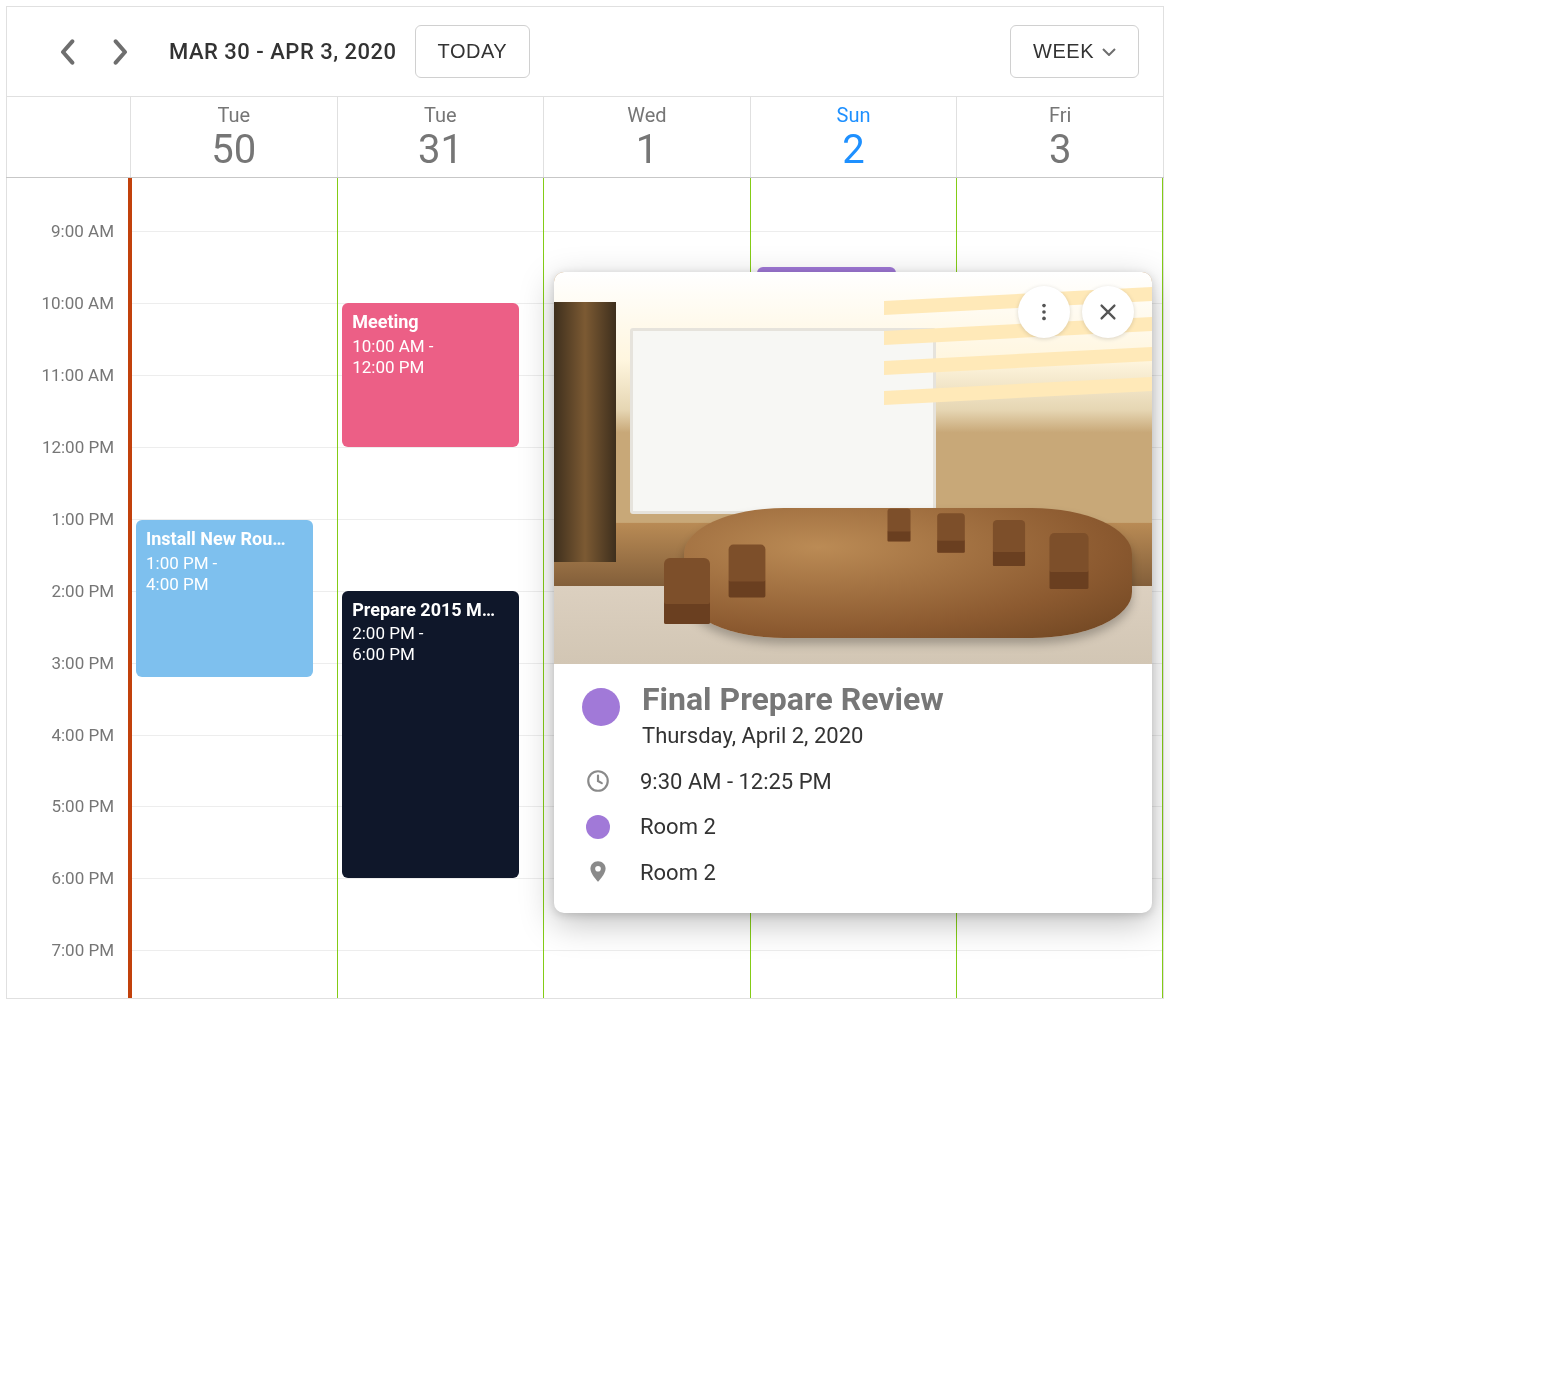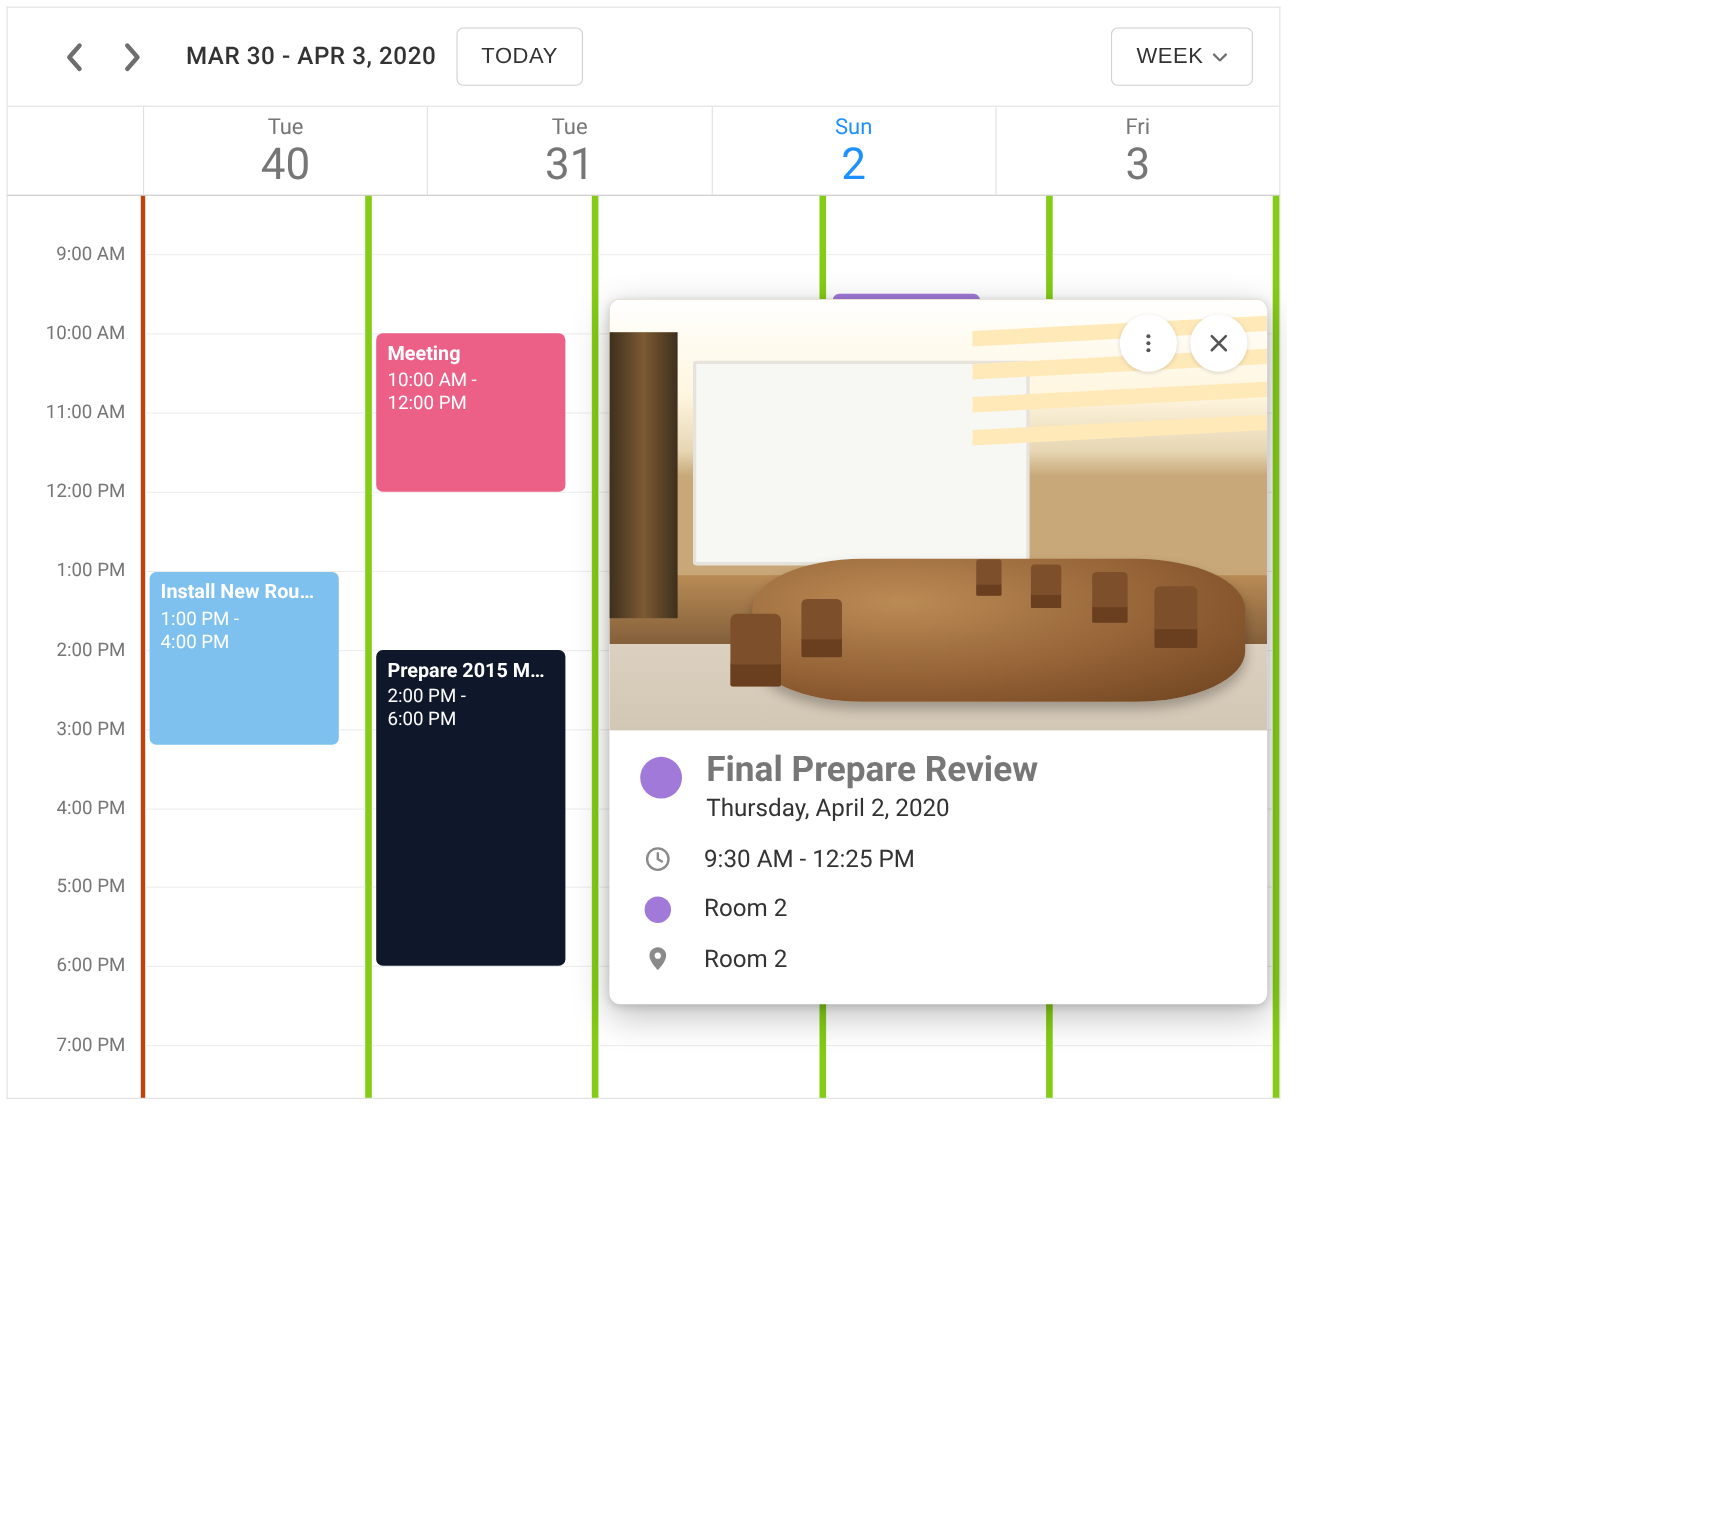--- a/index.html
+++ b/index.html
@@ -93,21 +93,21 @@
   .time-label {
     position: absolute;
     right: 14px;
     transform: translateY(-50%);
     font-size: 17px;
     color: #767676;
     white-space: nowrap;
   }
   .day-col {
     flex: 1;
-    border-right: 6px solid #84cc16;
+    border-right: 1px solid #84cc16;
     position: relative;
   }
   .hour-line {
     position: absolute;
     left: 0;
     right: 0;
     border-top: 1px solid #ededed;
   }
 
   .event {
@@ -223,25 +223,29 @@
     <svg class="caret" viewBox="0 0 14 8">
         <path d="M1 1 L7 7 L13 1" fill="none" stroke="currentColor" stroke-width="2"></path>
       </svg>
   </button>
 </div>
 
 <div class="cal-header">
   <div class="time-col-h"></div>
   <div class="day-h">
     <div class="dow">Tue</div>
-    <div class="dnum">40</div>
+    <div class="dnum">50</div>
   </div>
   <div class="day-h">
     <div class="dow">Tue</div>
     <div class="dnum">31</div>
+  </div>
+  <div class="day-h">
+    <div class="dow">Wed</div>
+    <div class="dnum">1</div>
   </div>
   <div class="day-h today">
     <div class="dow">Sun</div>
     <div class="dnum">2</div>
   </div>
   <div class="day-h">
     <div class="dow">Fri</div>
     <div class="dnum">3</div>
   </div>
 </div>

